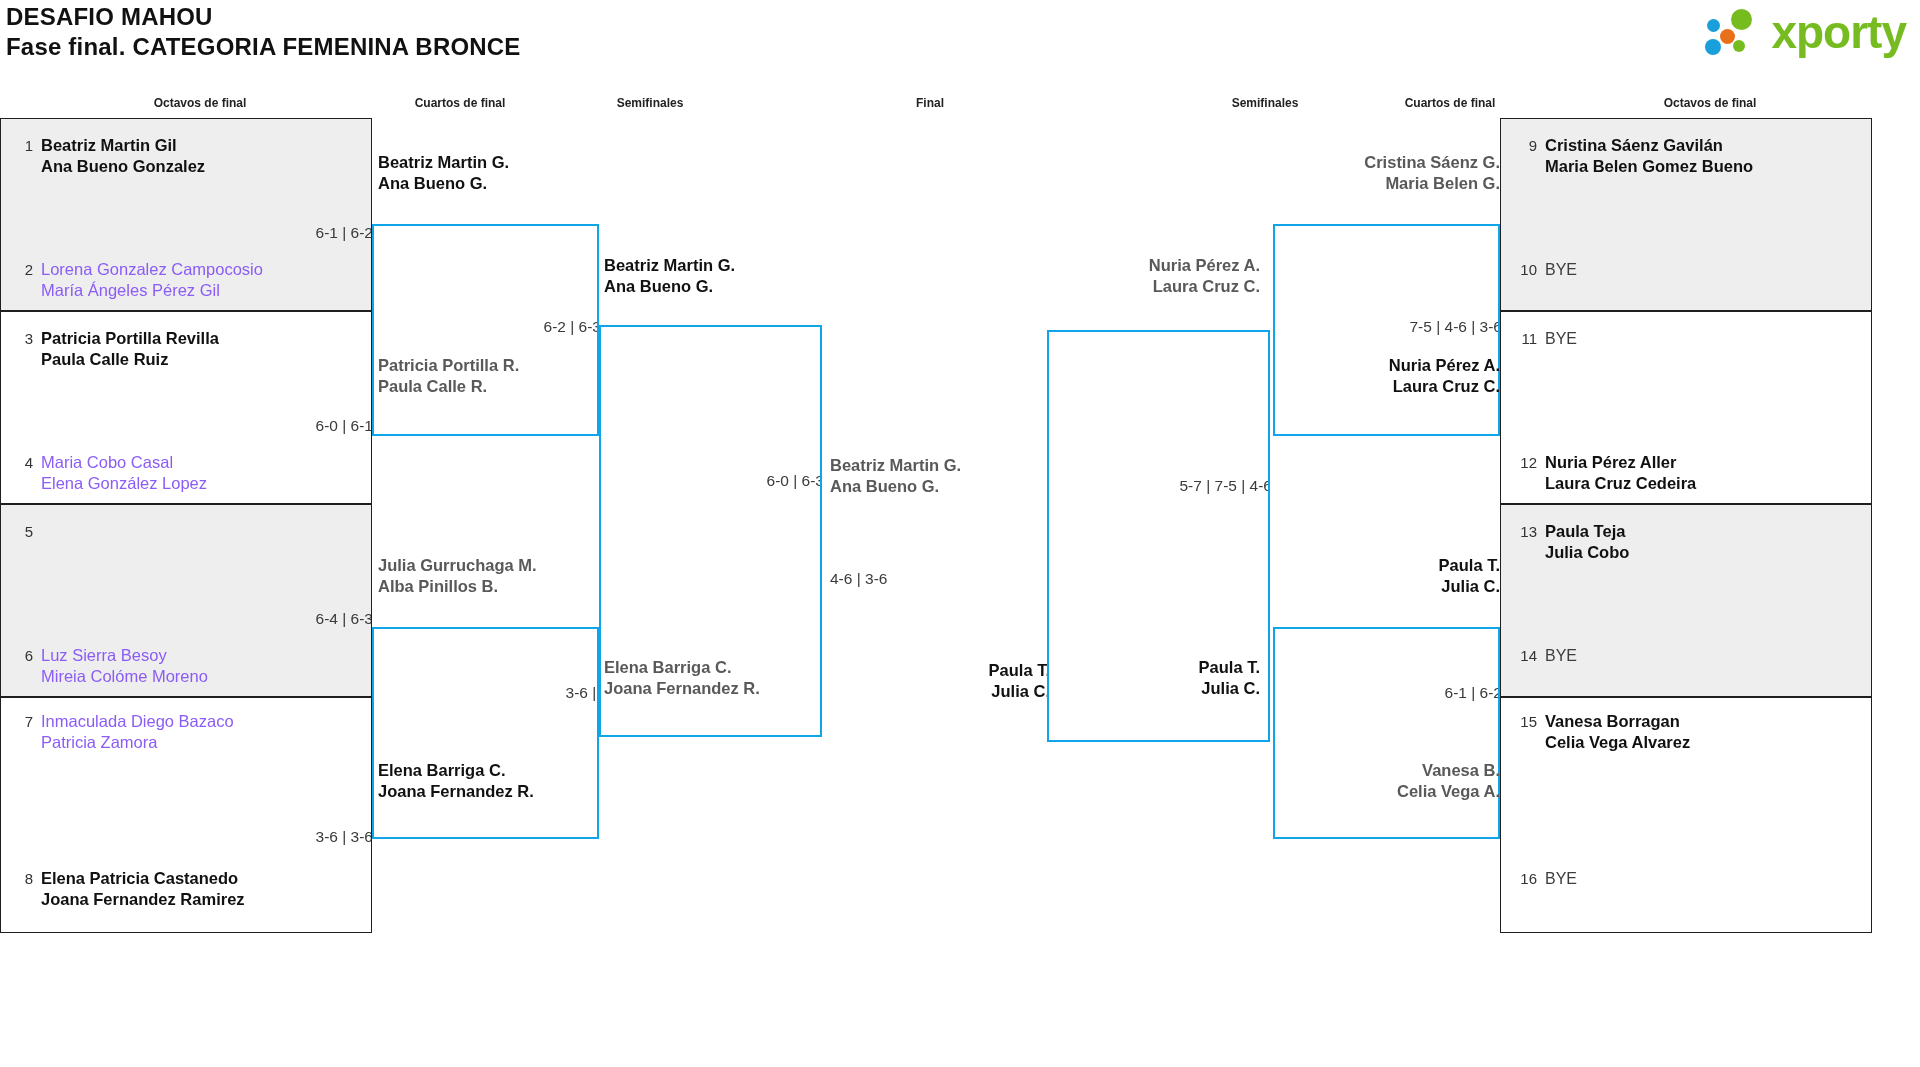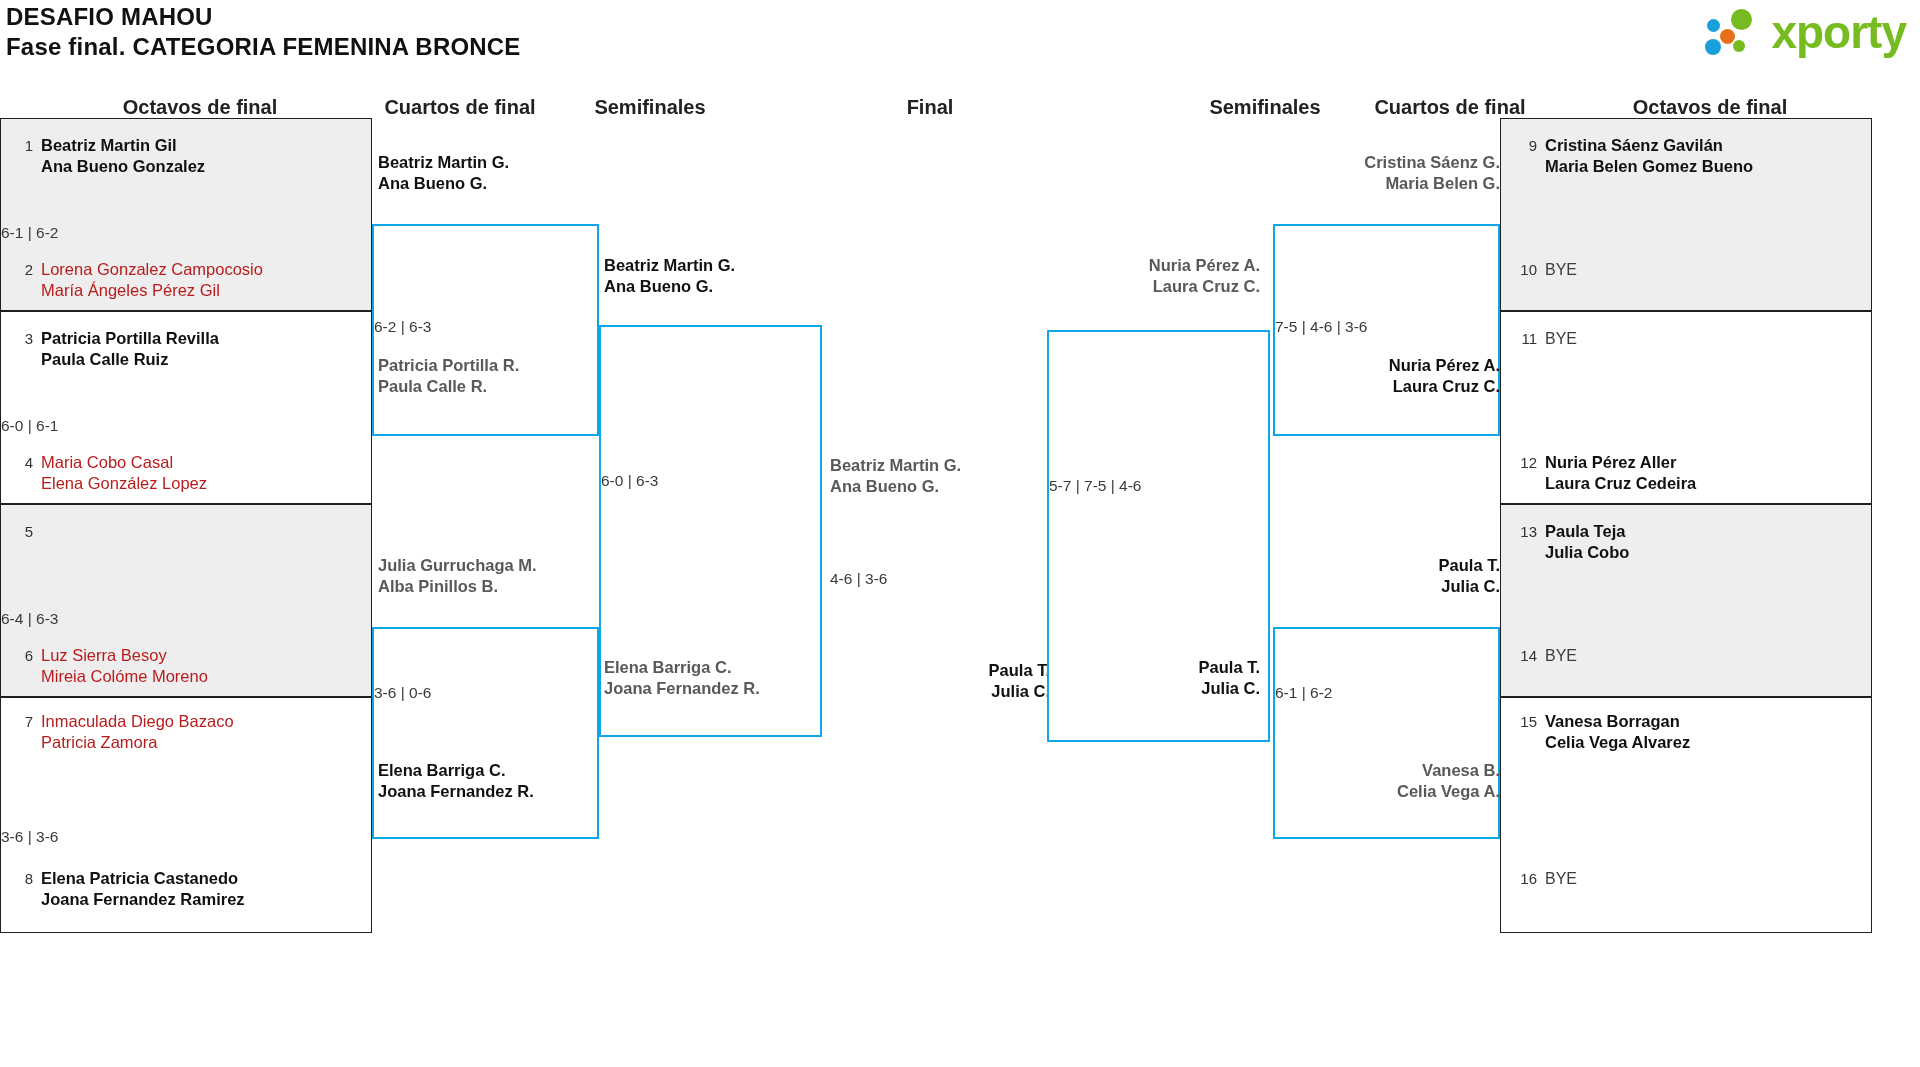--- a/index.html
+++ b/index.html
@@ -64,21 +64,21 @@
     font-weight: 700;
     color: #76bc21;
     letter-spacing: -1px;
     line-height: 46px;
   }
 
   
   .round-label {
     position: absolute;
     top: 96px;
-    font-size: 20px;
+    font-size: 12px;
     font-weight: 600;
     color: #222222;
     text-align: center;
     white-space: nowrap;
   }
 
   
   .cell {
     position: absolute;
     box-sizing: border-box;
@@ -110,40 +110,40 @@
     padding-right: 8px;
     flex: 0 0 auto;
     line-height: 21px;
   }
   .seed-num.wide { width: 30px; }
   .names {
     font-size: 16.5px;
     line-height: 21px;
   }
   .names.win { font-weight: 700; color: #111111; }
-  .names.lose { font-weight: 400; color: #b91c1c; }
+  .names.lose { font-weight: 400; color: #8b5cf6; }
   .names.bye { font-weight: 400; color: #3d3d3d; font-size: 16px; }
 
   
   .mname {
     position: absolute;
     font-size: 16.5px;
     line-height: 21px;
     white-space: nowrap;
   }
   .mname.win { font-weight: 700; color: #111111; }
   .mname.lose { font-weight: 700; color: #595959; }
   .mname.right { text-align: right; }
 
   .score {
     position: absolute;
     font-size: 15.5px;
     color: #3a3a3a;
     white-space: nowrap;
-    text-align: left;
+    text-align: right;
   }
 </style>
 </head>
 <body>
 
 <div id="root">
 
   <div class="title-block">
     <div class="title-1">DESAFIO MAHOU</div>
     <div class="title-2">Fase final. CATEGORIA FEMENINA BRONCE</div>

